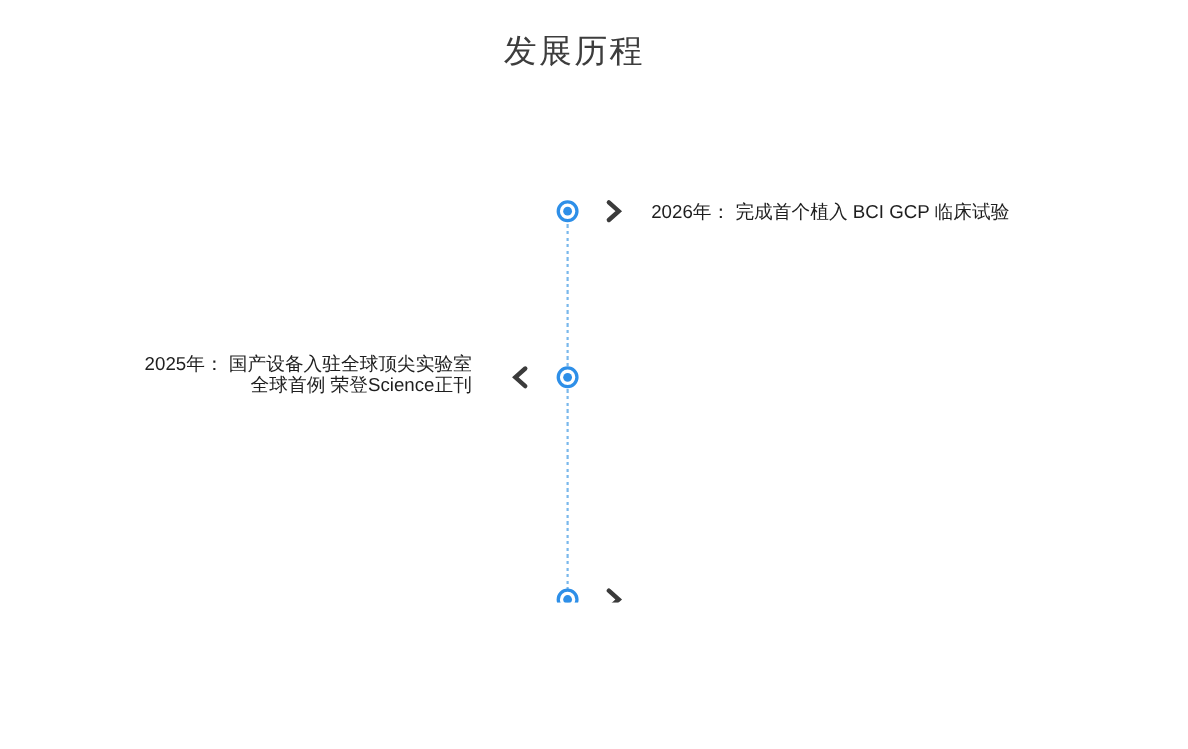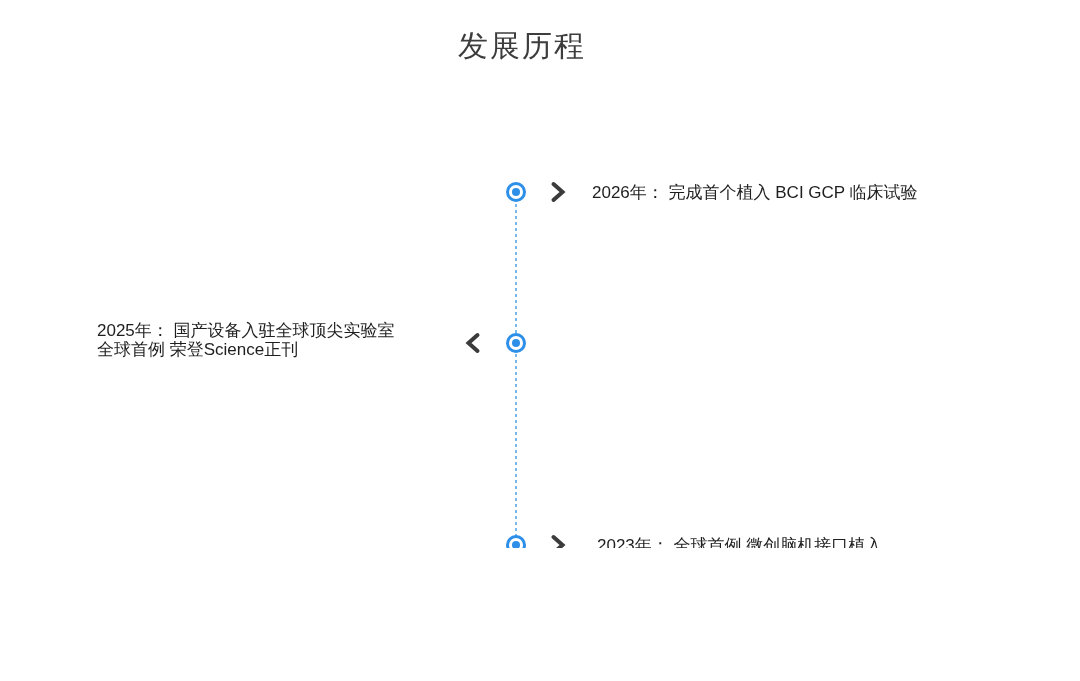--- a/index.html
+++ b/index.html
@@ -72,23 +72,24 @@
   .chev-1 { left: 558px; top: 192px; }
   .chev-2 { left: 473px; top: 343px; }
   .chev-3 { left: 558px; top: 545px; }
 
   .item-text {
     position: absolute;
     font-size: 17px;
     line-height: 19px;
     color: #1e1e1e;
     white-space: nowrap;
+    text-align: right;
   }
   .item-2026 { left: 592px; top: 183px; }
-  .item-2025 { left: 97px;  top: 321px; white-space: normal; width: 350px; }
+  .item-2025 { left: 79px;  top: 321px; white-space: normal; width: 350px; }
   .item-2025 .line { display: block; white-space: nowrap; }
   .item-2023 { left: 597px; top: 536px; }
 </style>
 </head>
 <body>
 
 <div class="page">
 
   <div class="page-title">发展历程</div>
 
@@ -118,15 +119,14 @@
   </div>
 
   <div class="timeline-node node-3">
     <div class="dot"></div>
   </div>
   <div class="chevron chev-3">
     <svg viewBox="0 0 16 22" xmlns="http://www.w3.org/2000/svg">
       <path d="M3.5 3 L12.5 11 L3.5 19" fill="none" stroke="#3b3b3b" stroke-width="4" stroke-linecap="round" stroke-linejoin="miter"></path>
     </svg>
   </div>
-  <div class="item-text item-2023">2023年： 全球首例 微创脑机接口植入</div>
 
 </div>
 
 </body></html>

